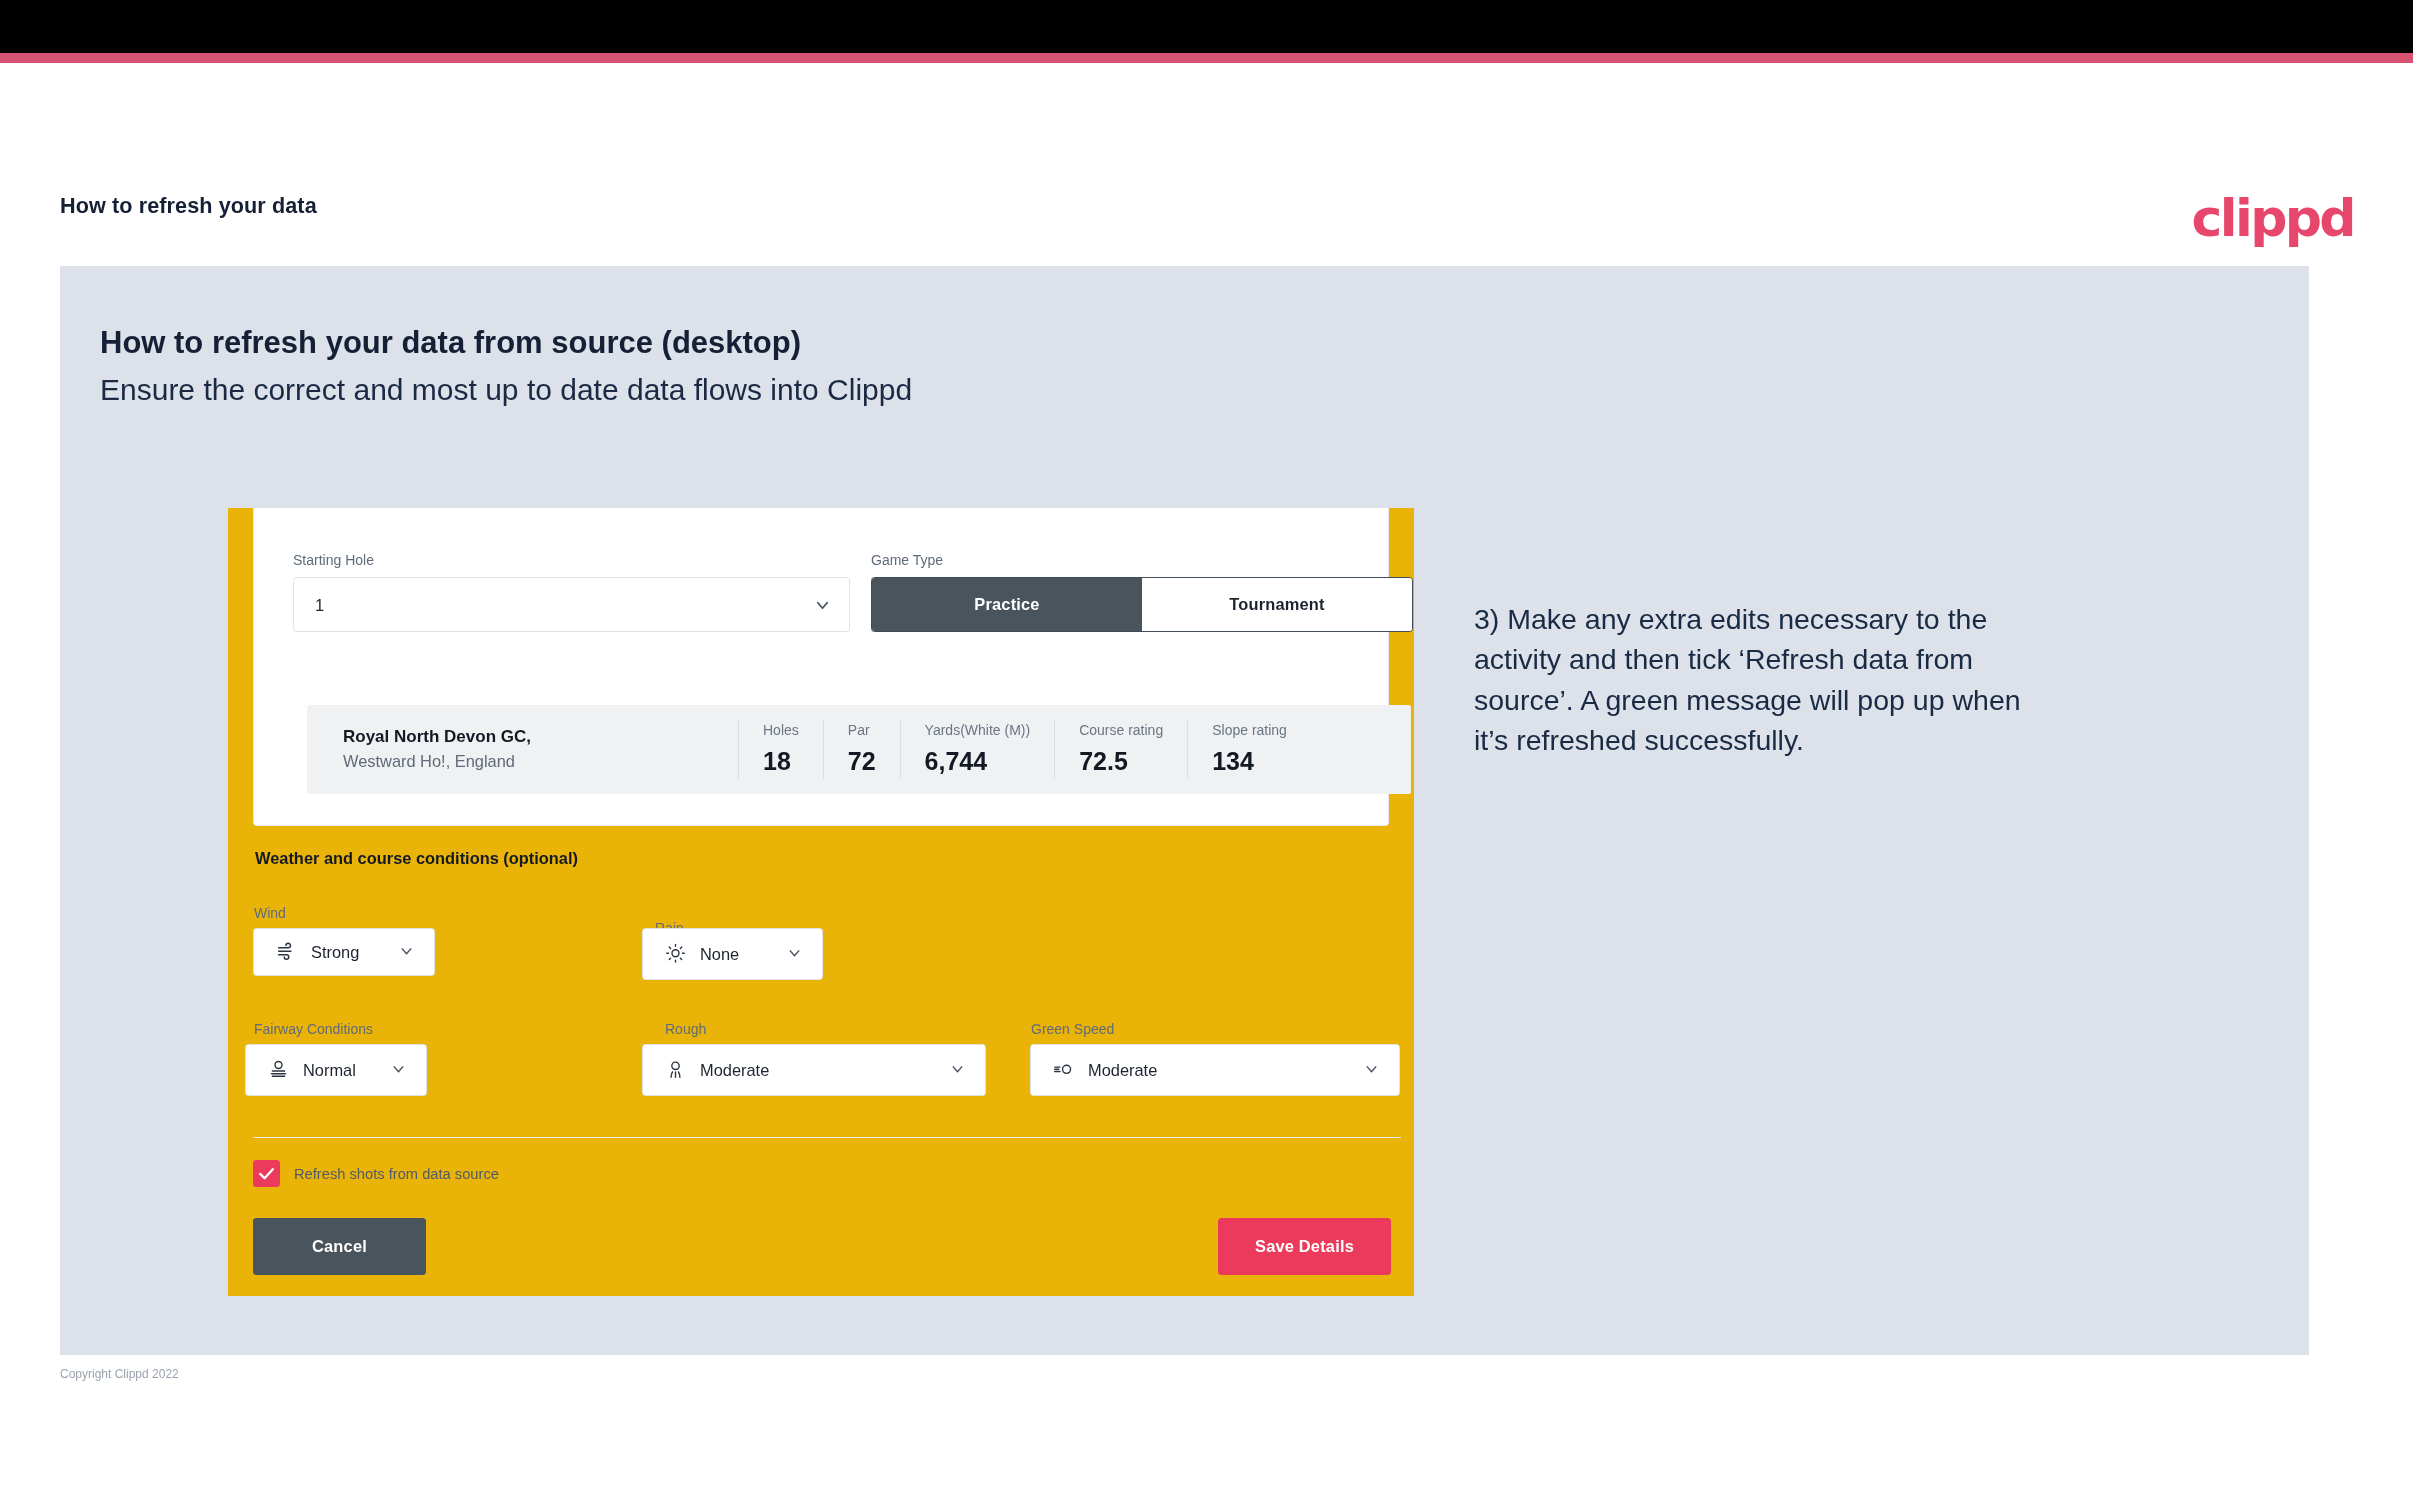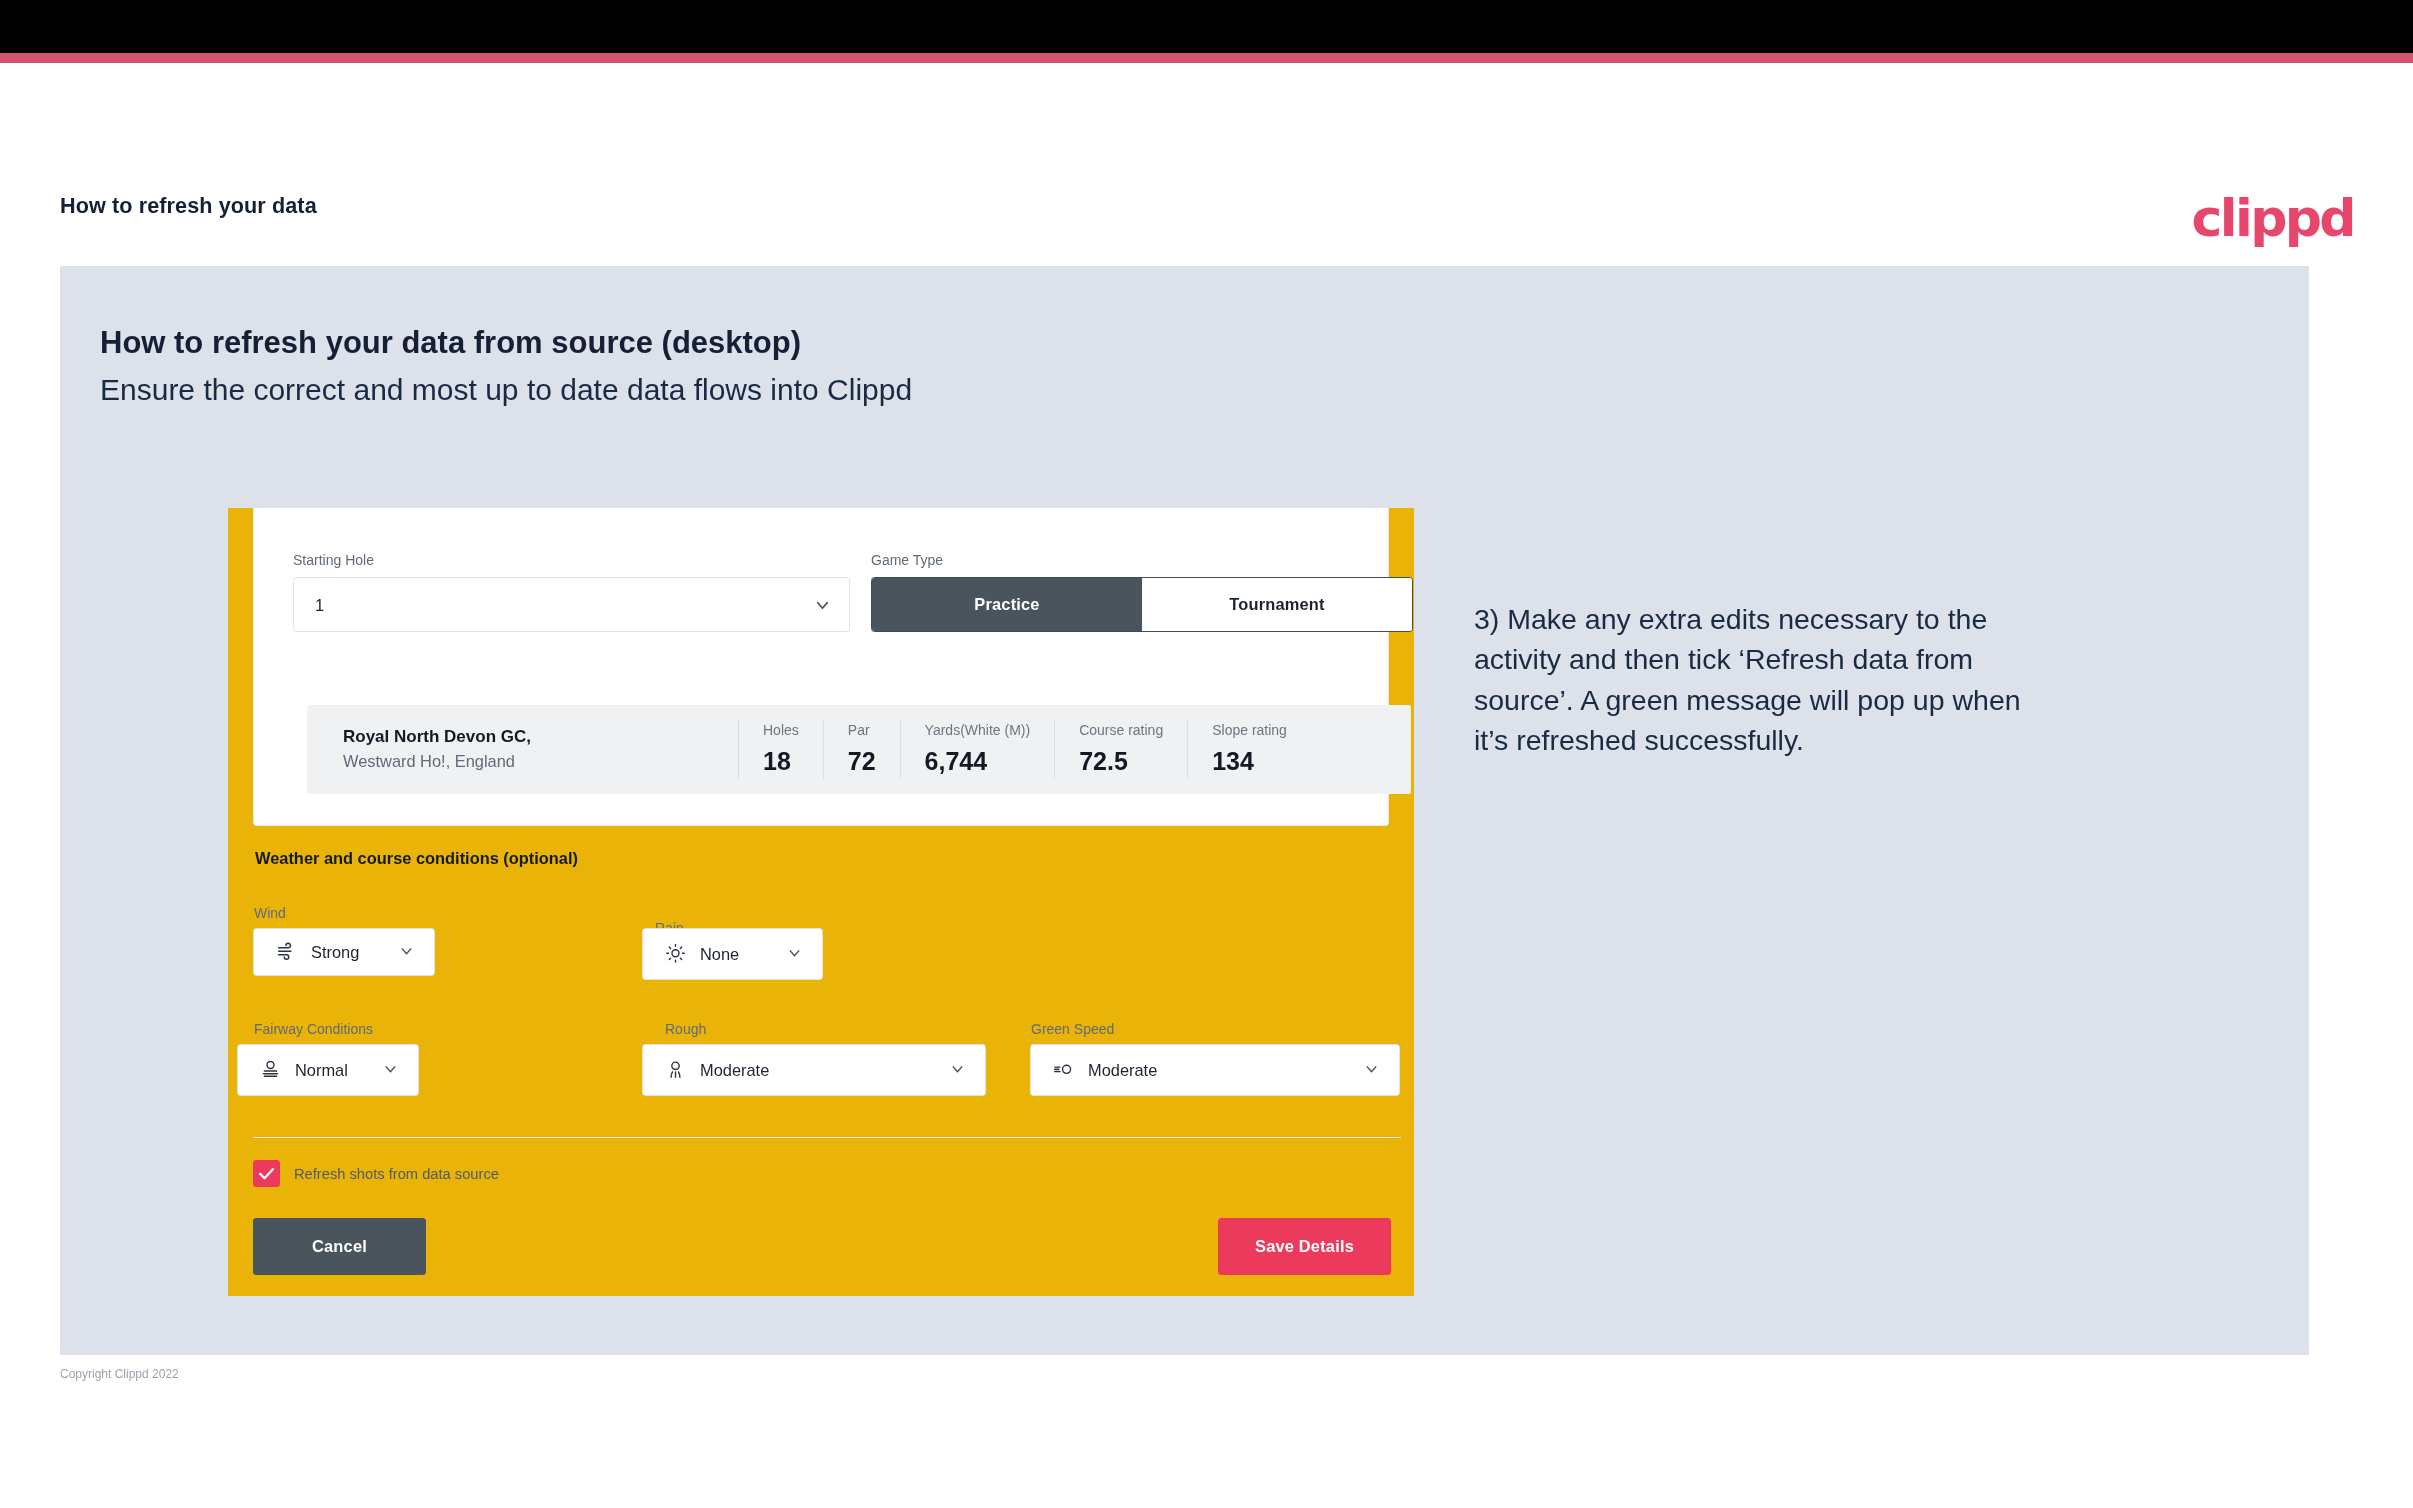--- a/index.html
+++ b/index.html
@@ -370,21 +370,21 @@
   </span>
   <span class="select-value with-icon">None</span>
   <span class="chev">
     <svg viewBox="0 0 24 24" width="17" height="17" fill="none" stroke="currentColor" stroke-width="2.1" stroke-linecap="round" stroke-linejoin="round">
         <polyline points="6 9 12 16 18 9"></polyline>
       </svg>
   </span>
 </div>
 
 <div class="field-label" style="position:absolute; left:254px; top:1021px;">Fairway Conditions</div>
-<div class="select-box" style="left:237px; top:1044px; width:182px; height:52px;">
+<div class="select-box" style="left:245px; top:1044px; width:182px; height:52px;">
   <span class="select-icon">
     <svg viewBox="0 0 24 24" width="21" height="21" fill="none" stroke="currentColor" stroke-width="1.6" stroke-linecap="round" stroke-linejoin="round">
       <circle cx="12" cy="7" r="4"></circle>
       <path d="M5 14h14M4 17h16M5 20h14"></path>
     </svg>
   </span>
   <span class="select-value with-icon">Normal</span>
   <span class="chev">
     <svg viewBox="0 0 24 24" width="17" height="17" fill="none" stroke="currentColor" stroke-width="2.1" stroke-linecap="round" stroke-linejoin="round">
         <polyline points="6 9 12 16 18 9"></polyline>

